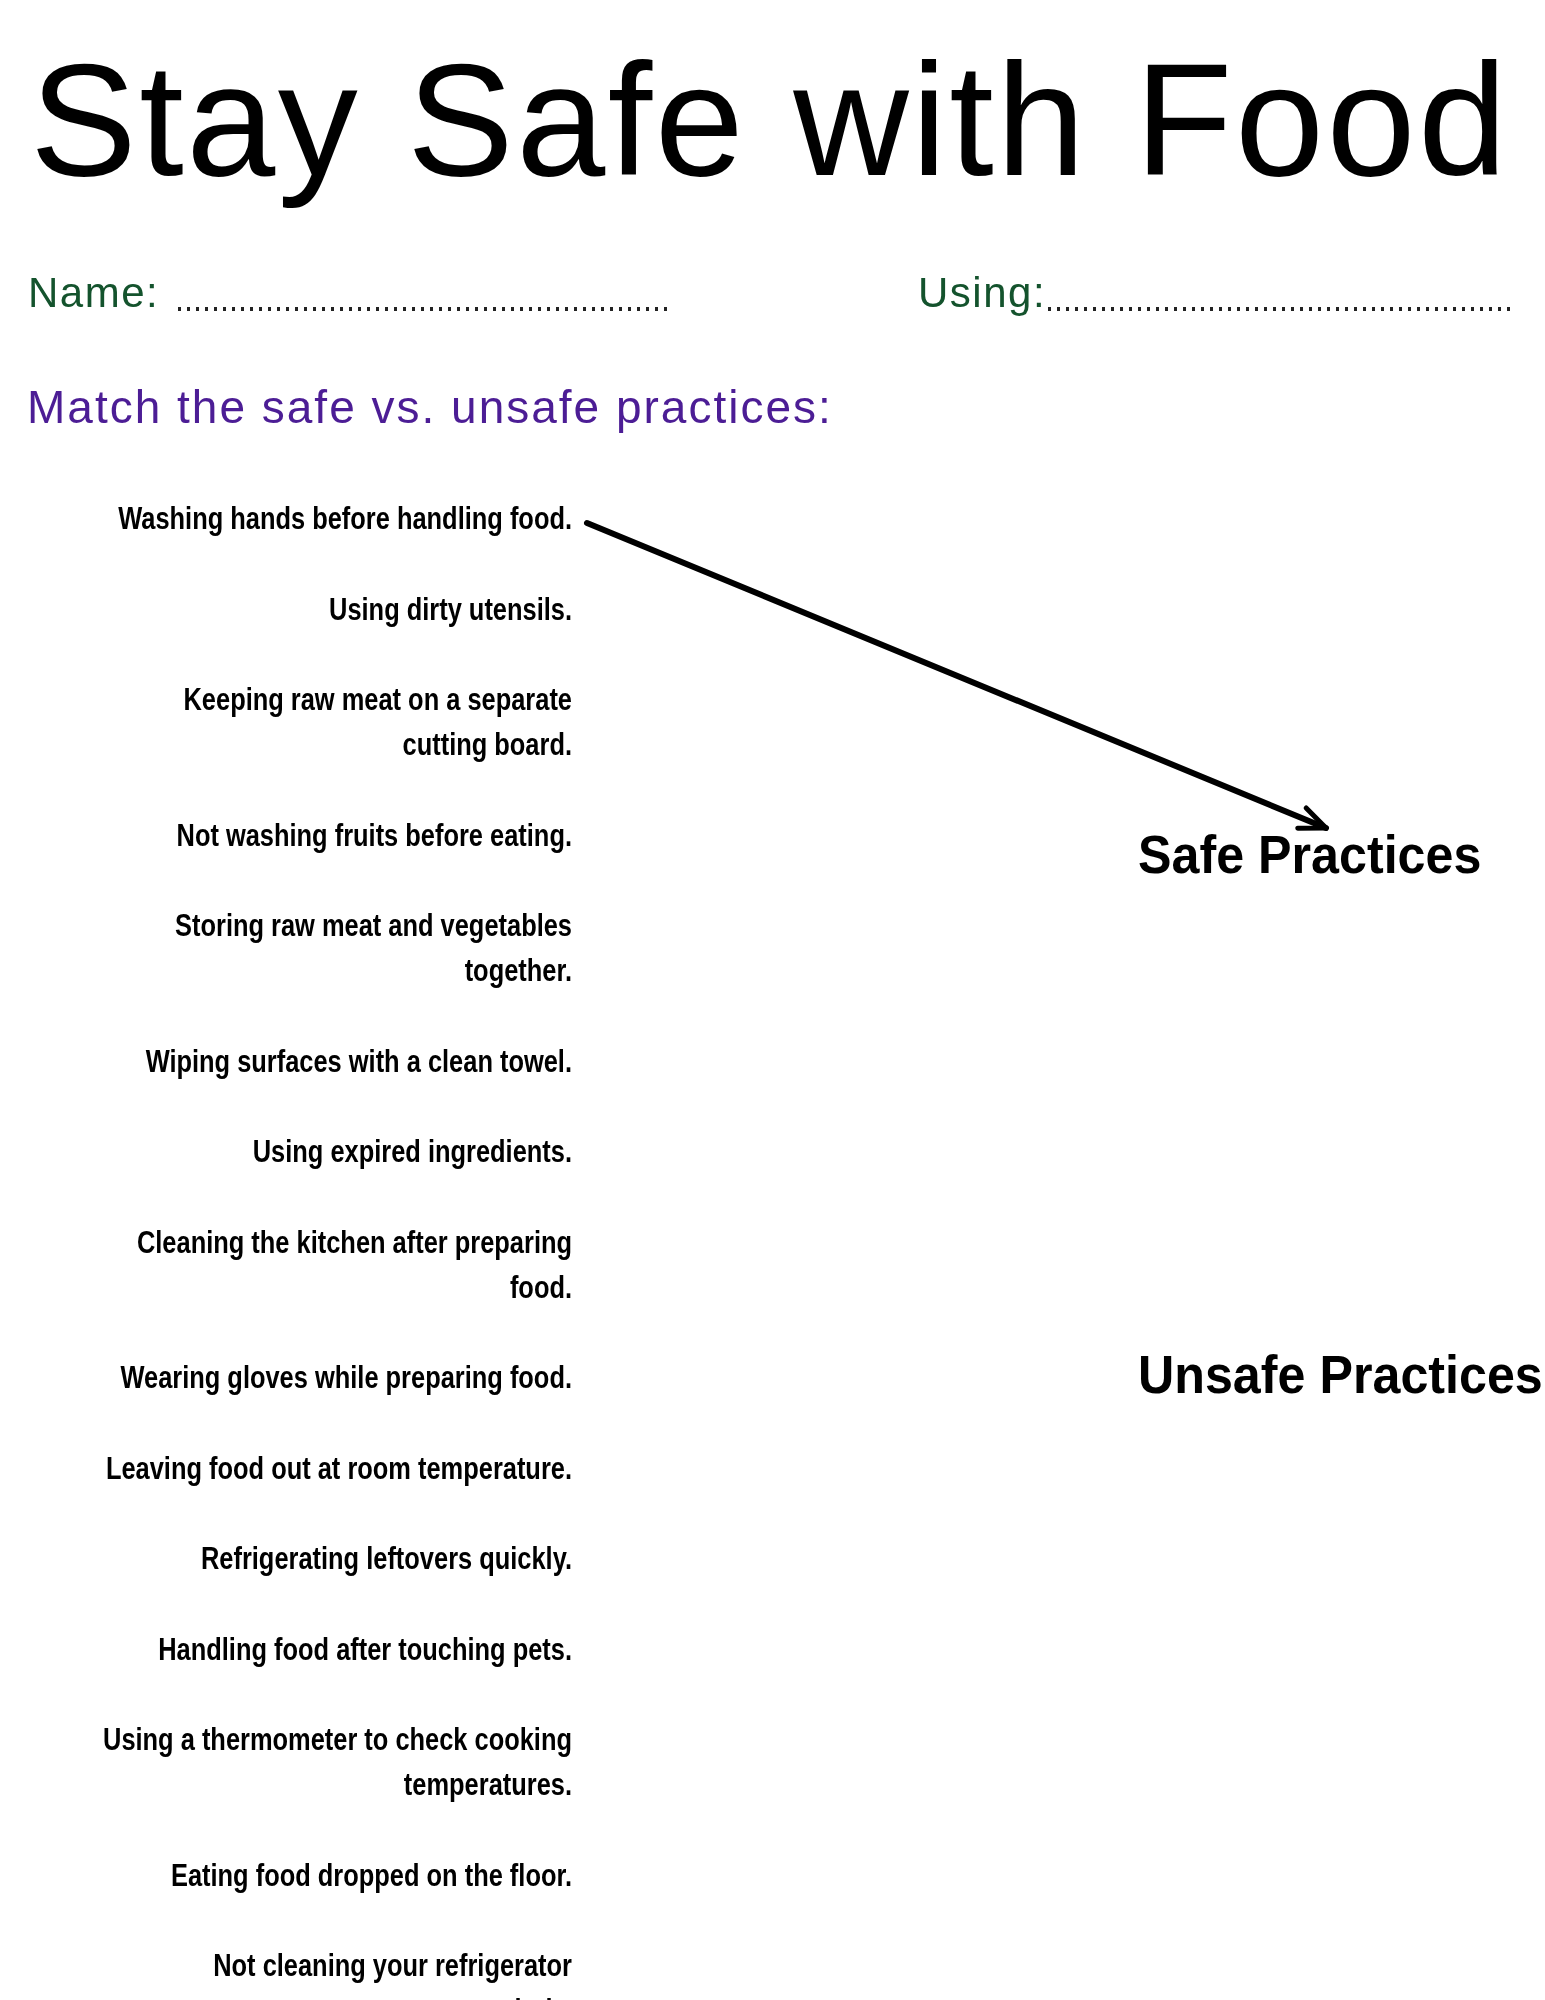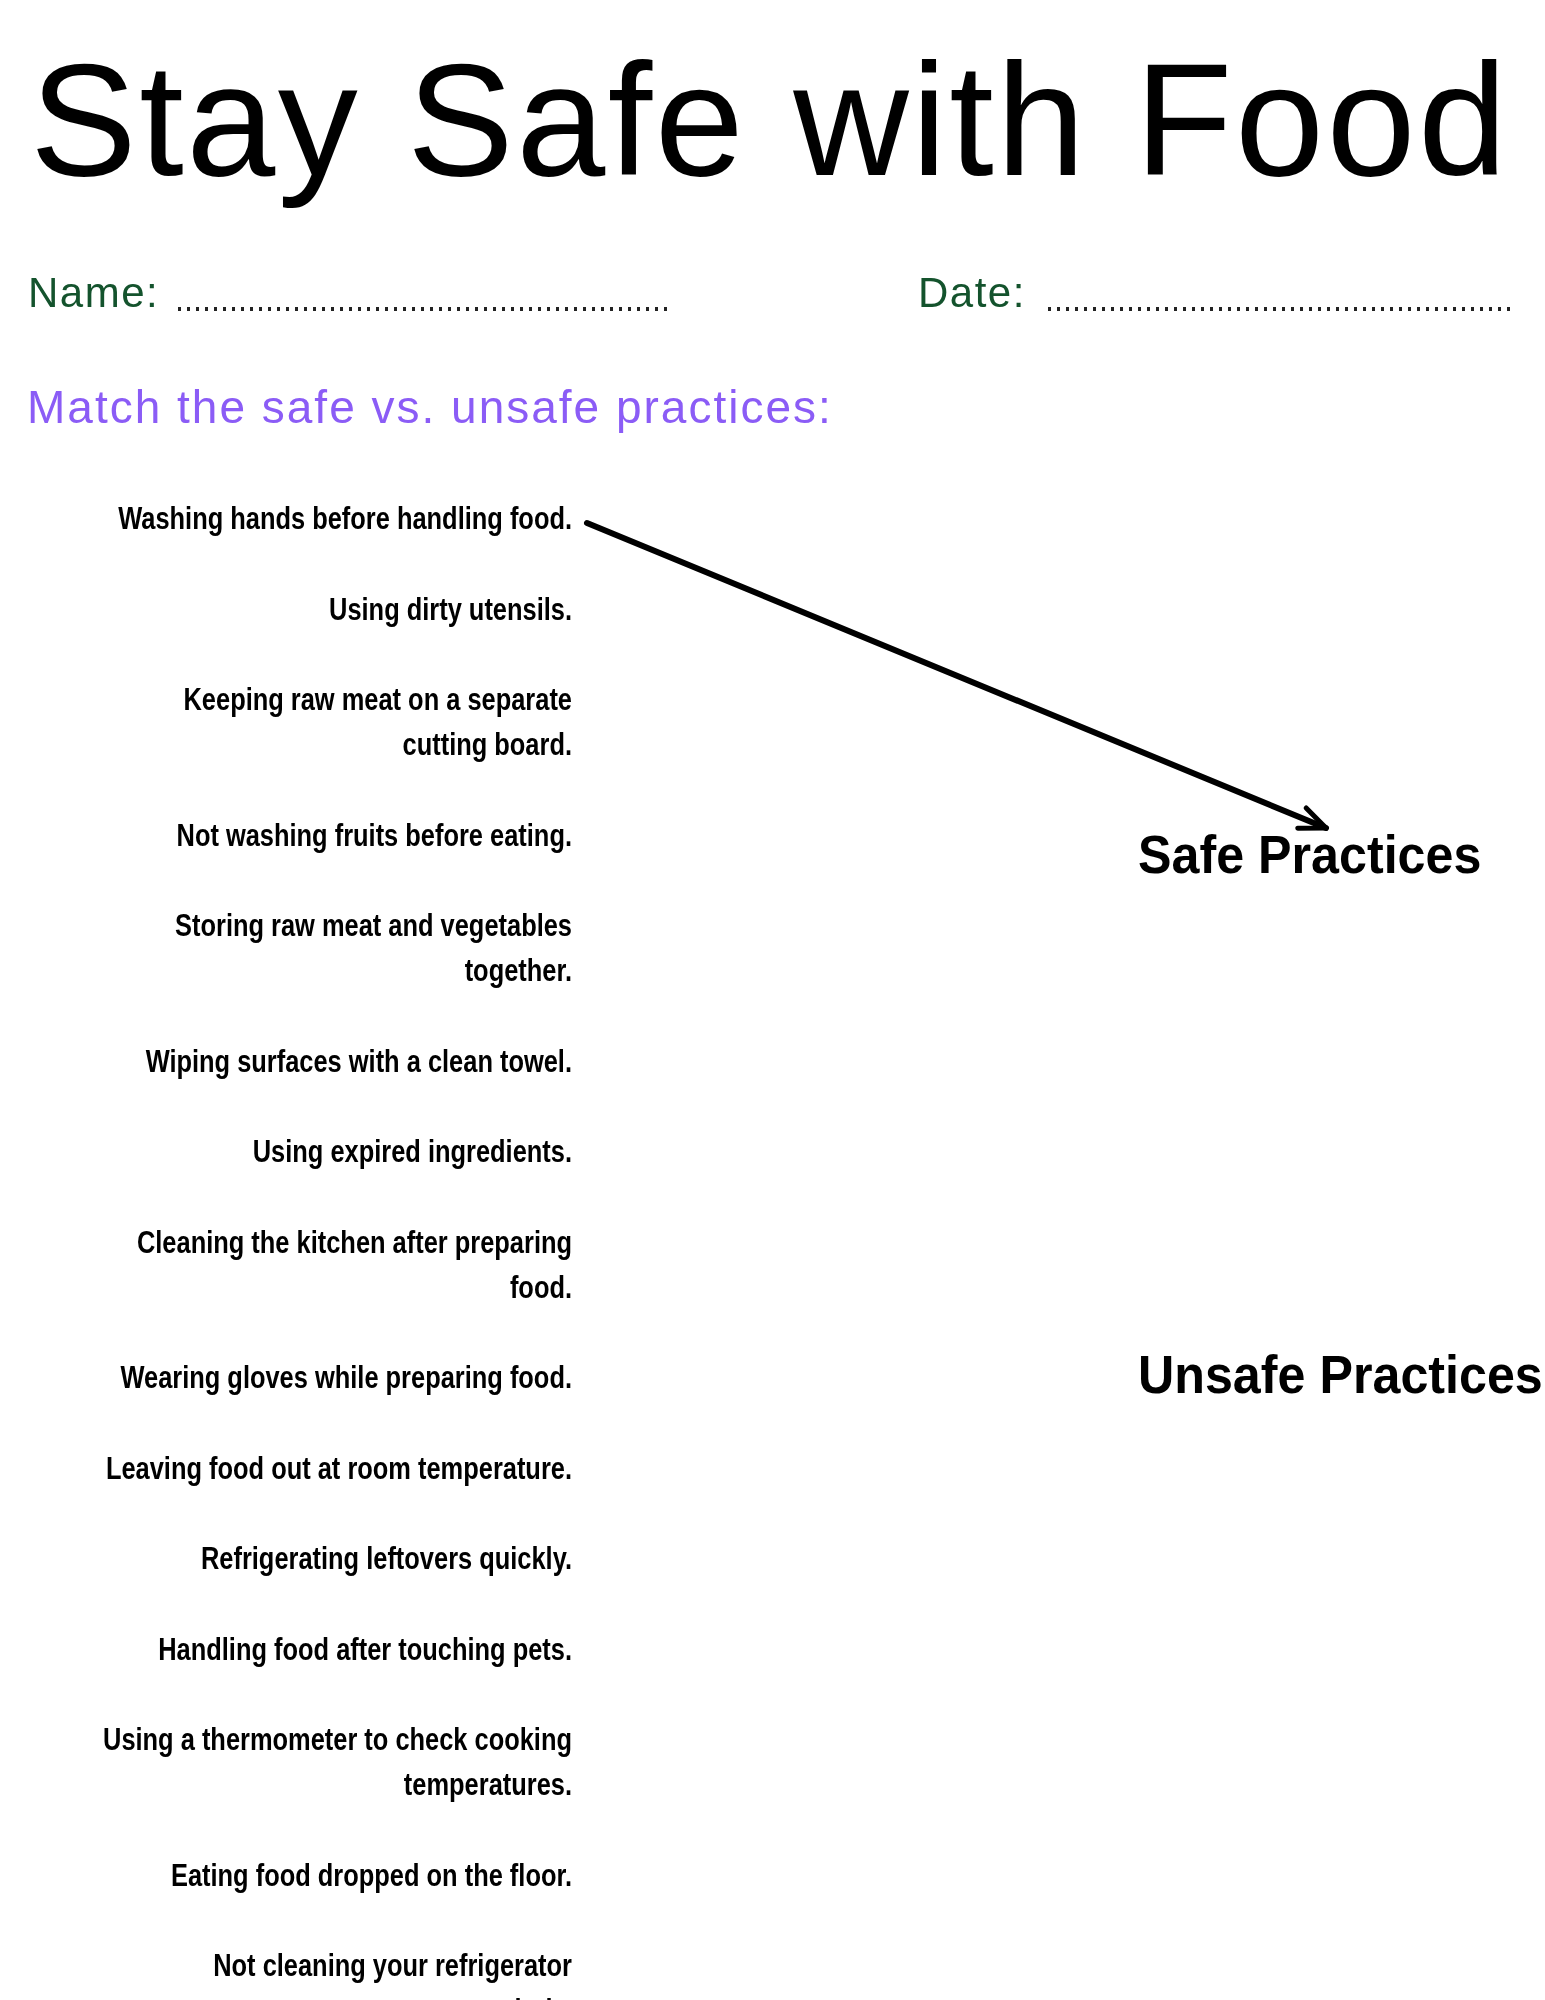--- a/index.html
+++ b/index.html
@@ -24,21 +24,21 @@
   .dotline {
     position:absolute; top:306px; height:6px;
     background-image:radial-gradient(circle 2px, #222 97%, transparent 100%);
     background-size:9px 6px; background-repeat:repeat-x;
   }
   .name-line { left:175px; width:495px; }
   .date-line { left:1045px; width:467px; }
   .instruction {
     position:absolute; top:379px; left:27px;
     font-size:46px; line-height:56px; font-weight:400;
-    letter-spacing:2px; color:#8b5cf6; white-space:nowrap;
+    letter-spacing:2px; color:#4c1d95; white-space:nowrap;
   }
   .practices {
     position:absolute; top:496px; left:0; width:572px;
   }
   .practice-item {
     font-weight:700; font-size:31px; line-height:45px;
     text-align:right; color:#000; margin-bottom:45.5px;
     transform:scaleX(0.82); transform-origin:100% 50%;
     white-space:pre-line;
   }
@@ -58,21 +58,21 @@
 </head>
 <body>
 
 <div class="page">
 
   <h1 class="title">Stay Safe with Food</h1>
 
   <span class="field-label name-label">Name:</span>
   <div class="dotline name-line"></div>
 
-  <span class="field-label date-label">Date:</span>
+  <span class="field-label date-label">Using:</span>
   <div class="dotline date-line"></div>
 
   <div class="instruction">Match the safe vs. unsafe practices:</div>
 
   <div class="practices">
       <div class="practice-item">Washing hands before handling food.</div>
       <div class="practice-item">Using dirty utensils.</div>
       <div class="practice-item">Keeping raw meat on a separate cutting board.</div>
       <div class="practice-item">Not washing fruits before eating.</div>
       <div class="practice-item">Storing raw meat and vegetables together.</div>

